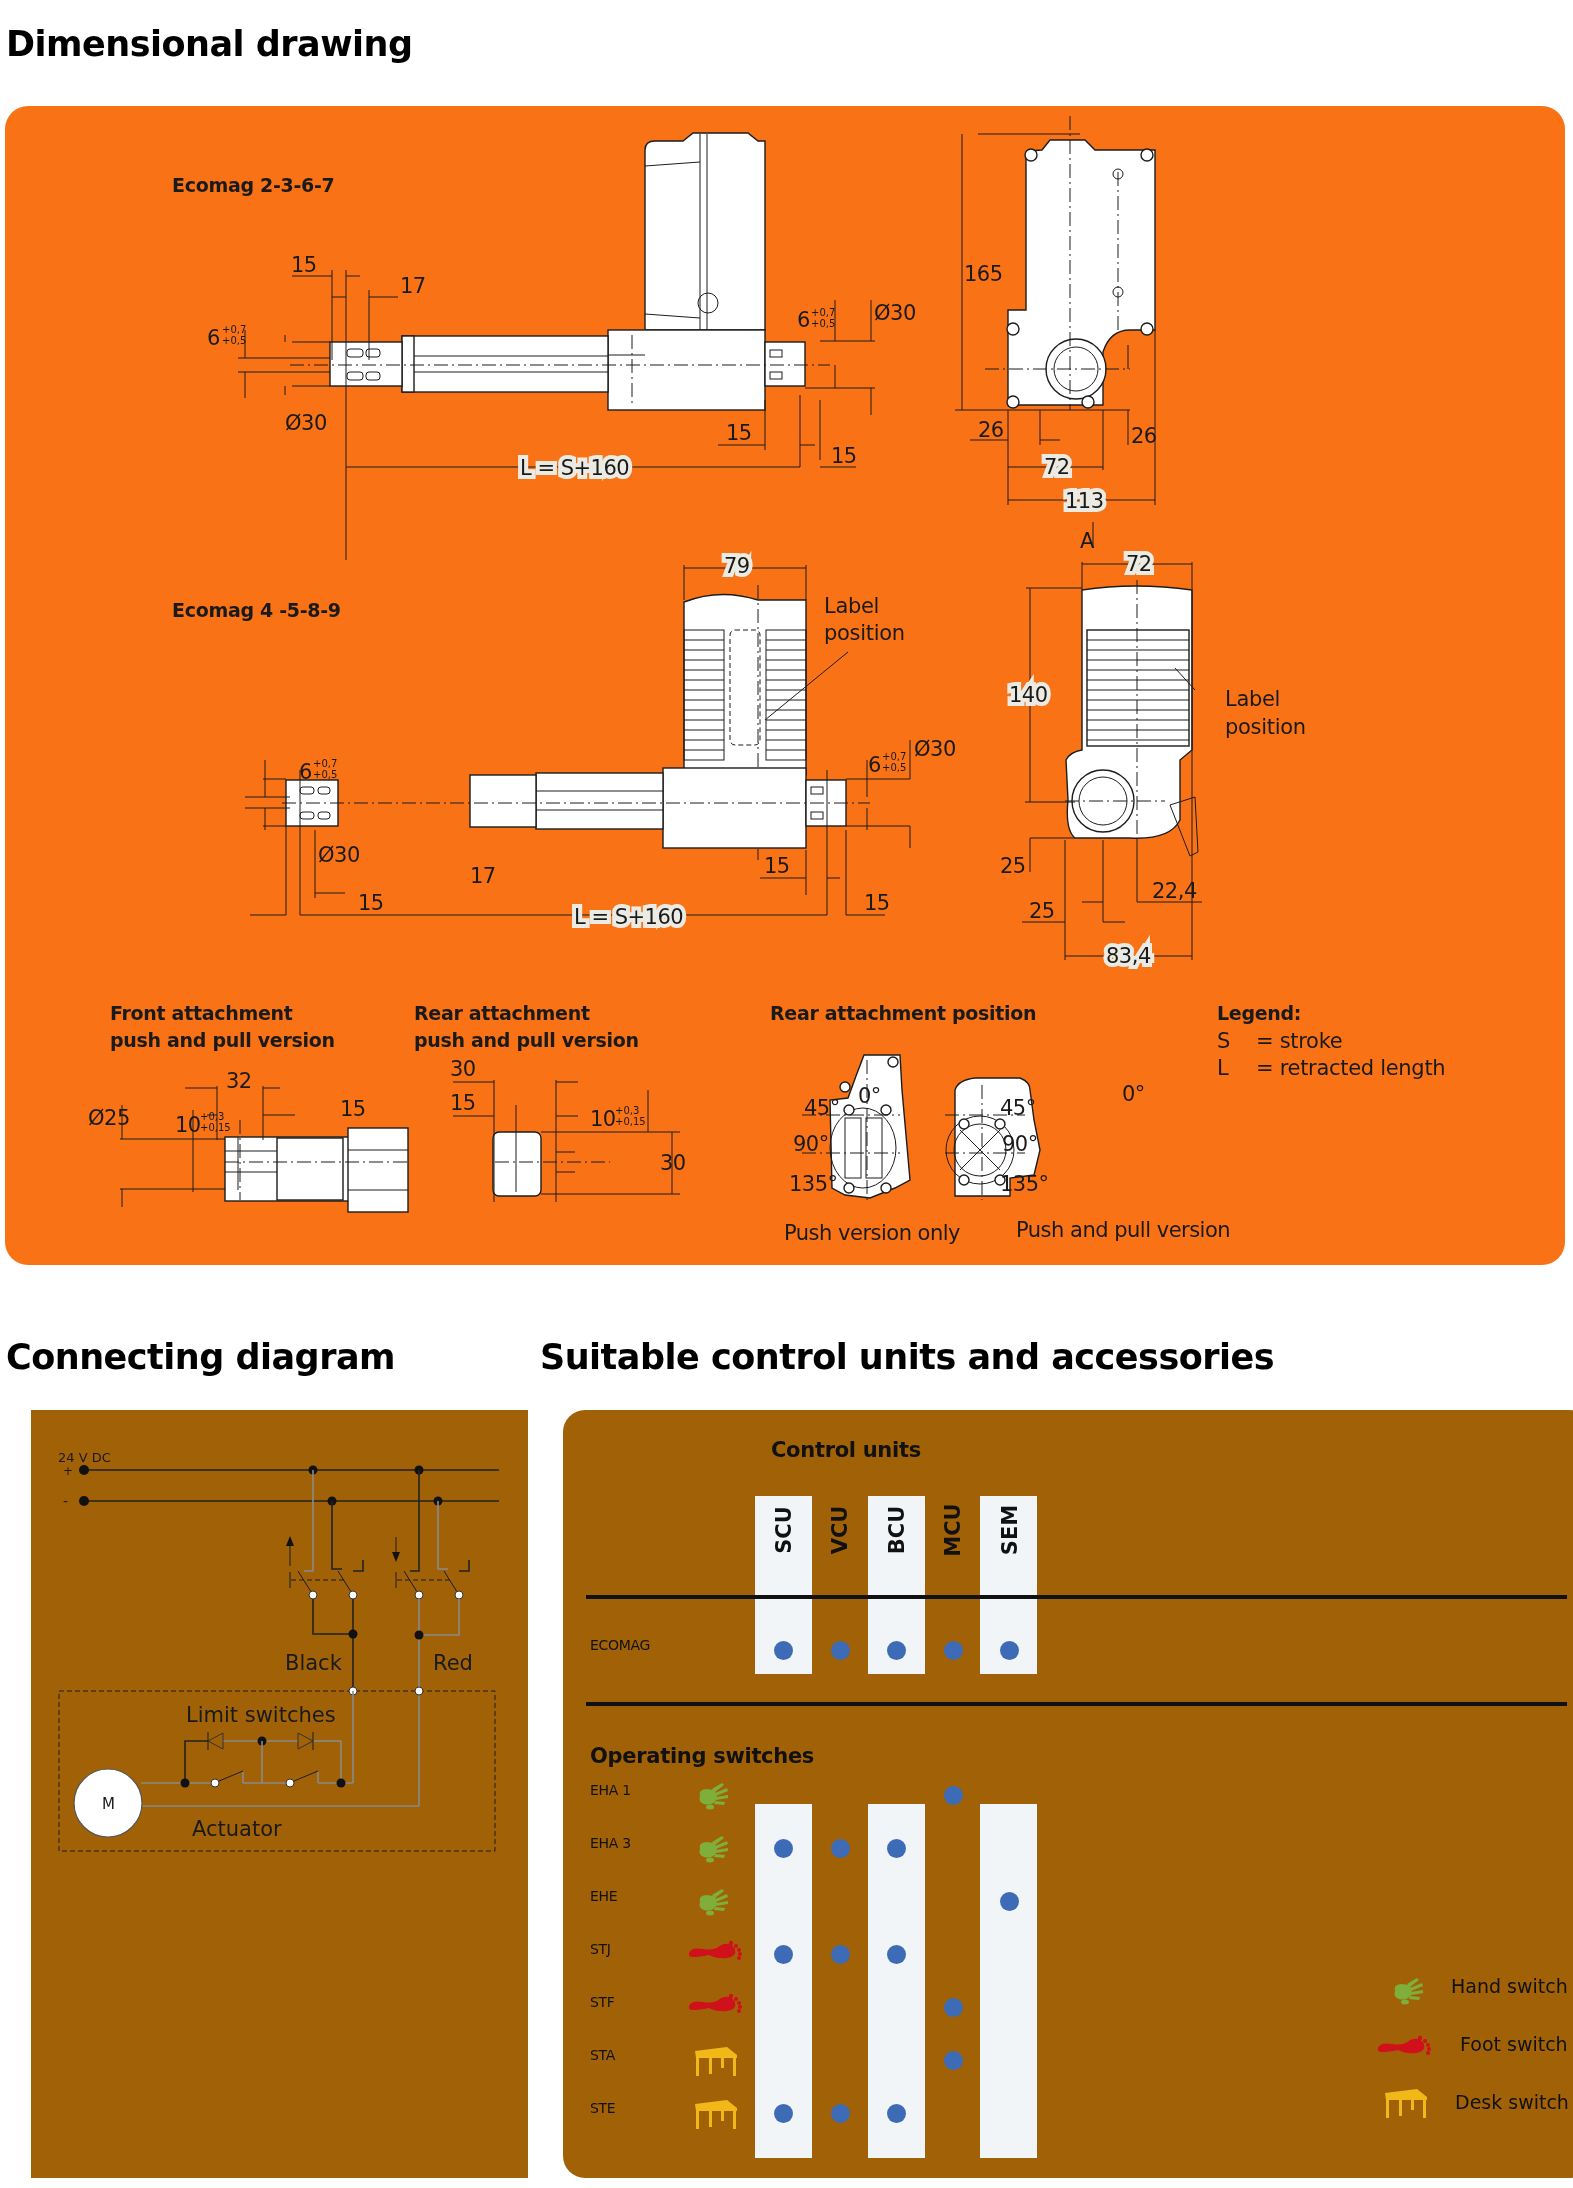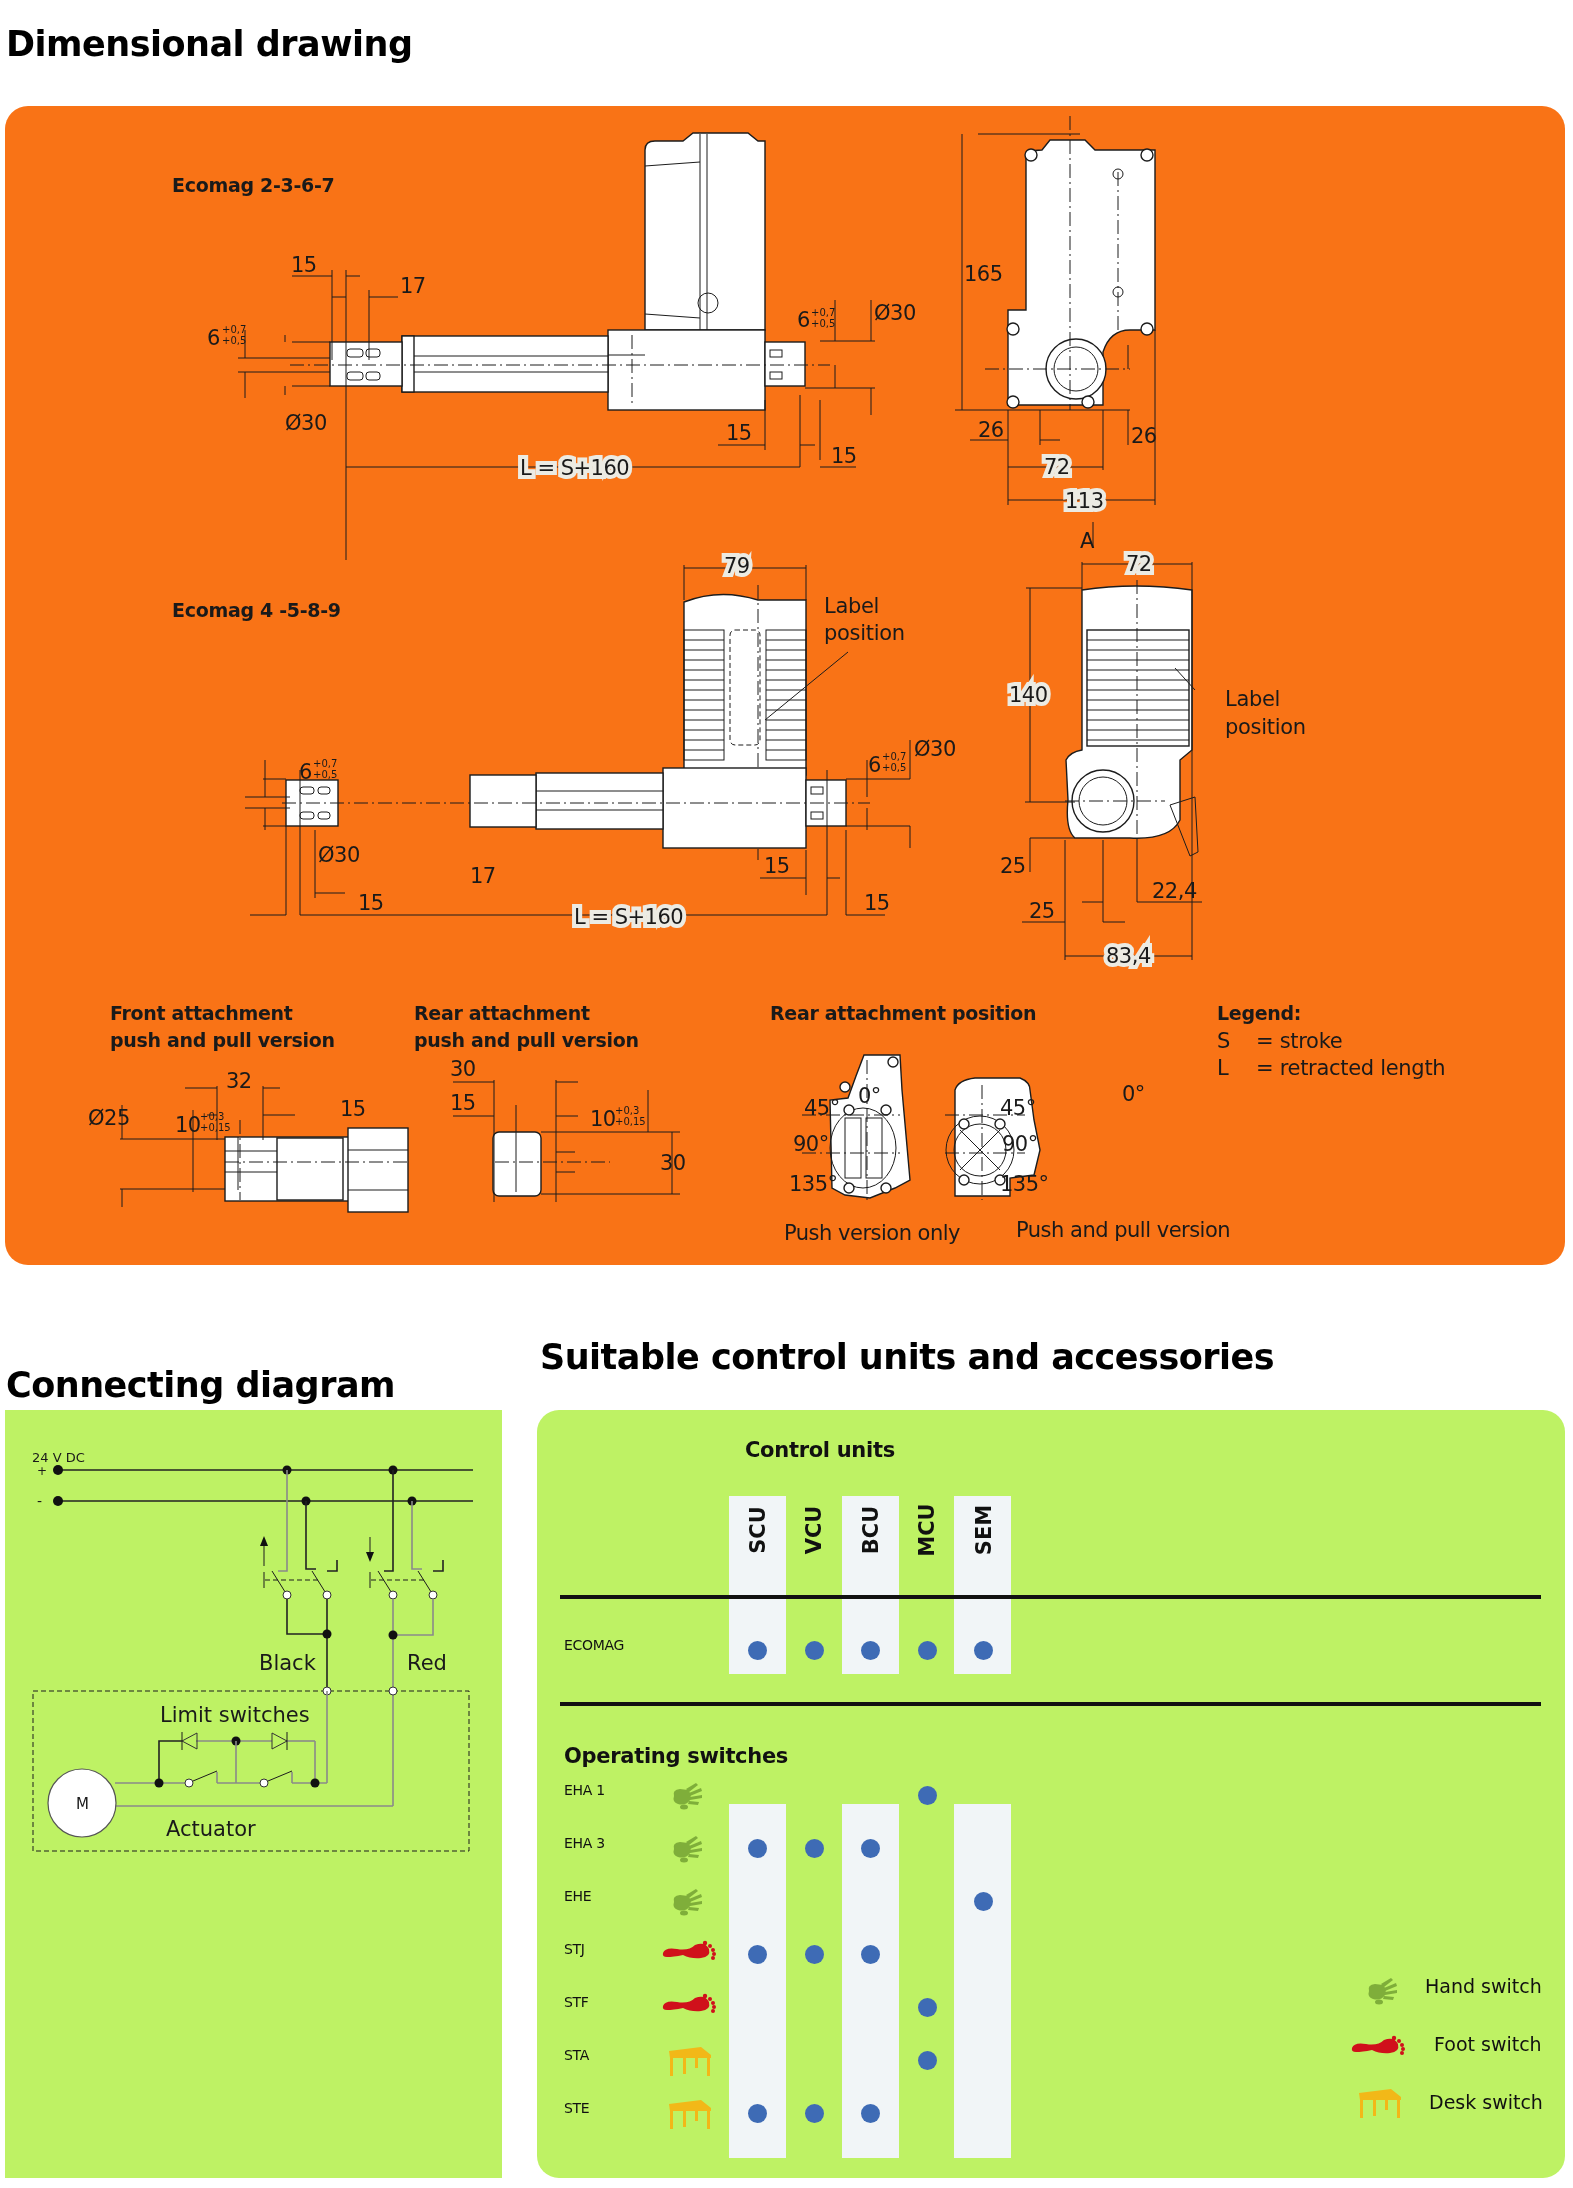--- a/index.html
+++ b/index.html
@@ -1,21 +1,21 @@
 <!DOCTYPE html>
 <html><head>
 <meta charset="utf-8">
 <style>
   html, body { margin:0; padding:0; background:#ffffff; }
   body { width:1573px; height:2188px; position:relative; overflow:hidden;
          font-family:"DejaVu Sans", sans-serif; color:#111; }
   .abs { position:absolute; }
   .h1 { font-family:"DejaVu Sans", sans-serif; font-size:35px; font-weight:700; letter-spacing:-0.5px; color:#000000; white-space:nowrap; }
   .panel-beige { background:#f97316;border-radius:23px; }
-  .panel-blue { background:#bef264; }
+  .panel-blue { background:#a16207;margin-left:26px; }
   svg text { font-family:"DejaVu Sans", sans-serif; fill:#1a1a1a; }
   .lbl { font-size:19px; font-weight:600; letter-spacing:-0.3px; }
   .dim { font-size:21px; letter-spacing:-0.5px; }
   .tol { font-size:10px; }
   .t-lbl { font-size:21px; letter-spacing:-0.3px; }
   .thin { stroke:#1c1c1c; stroke-width:1; fill:none; }
   .body { stroke:#1c1c1c; stroke-width:1.4; fill:#ffffff; }
   .ctr { stroke:#1c1c1c; stroke-width:1; fill:none; stroke-dasharray:14 4 2 4; }
   .dash { stroke:#1c1c1c; stroke-width:1; fill:none; stroke-dasharray:5 3; }
   .grey { stroke:#8a8a8a; stroke-width:1.6; fill:none; }
@@ -394,21 +394,21 @@
   <text class="dim" x="1016" y="1237">Push and pull version</text>
 
   <text class="lbl" x="1217" y="1020">Legend:</text>
   <text class="t-lbl" x="1217" y="1048">S</text>
   <text class="t-lbl" x="1256" y="1048">= stroke</text>
   <text class="t-lbl" x="1217" y="1075">L</text>
   <text class="t-lbl" x="1256" y="1075">= retracted length</text>
 </svg>
 </div>
 
-<div class="abs h1" style="left:6px; top:1337px;margin-top:28px;">Connecting diagram</div>
+<div class="abs h1" style="left:6px; top:1337px;">Connecting diagram</div>
 
 <div class="abs panel-blue" style="left:5px; top:1410px; width:497px; height:768px;">
 <svg width="497" height="768" viewBox="5 1410 497 768" style="position:absolute; left:0; top:0;">
   <text x="32" y="1462" style="font-size:13px;">24 V DC</text>
   <text x="37" y="1475" style="font-size:12px;">+</text>
   <text x="37" y="1506" style="font-size:14px;">-</text>
 
   <line class="blk" x1="58" y1="1470" x2="473" y2="1470"></line>
   <line class="blk" x1="58" y1="1501" x2="473" y2="1501"></line>
   <circle cx="58" cy="1470" r="5" fill="#111"></circle>

